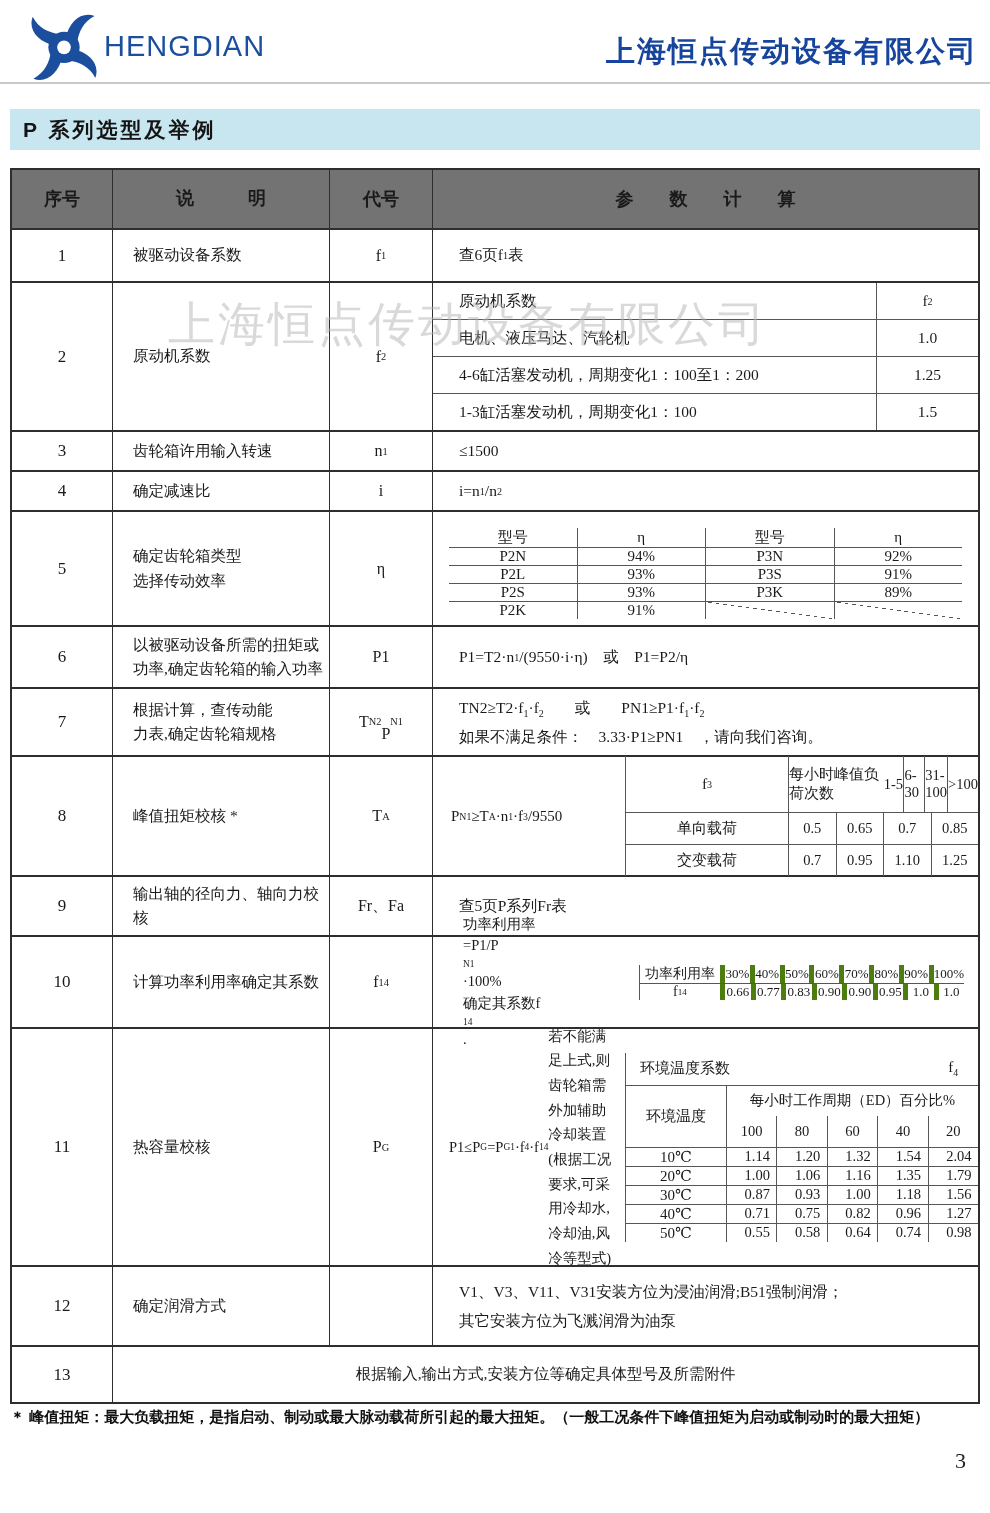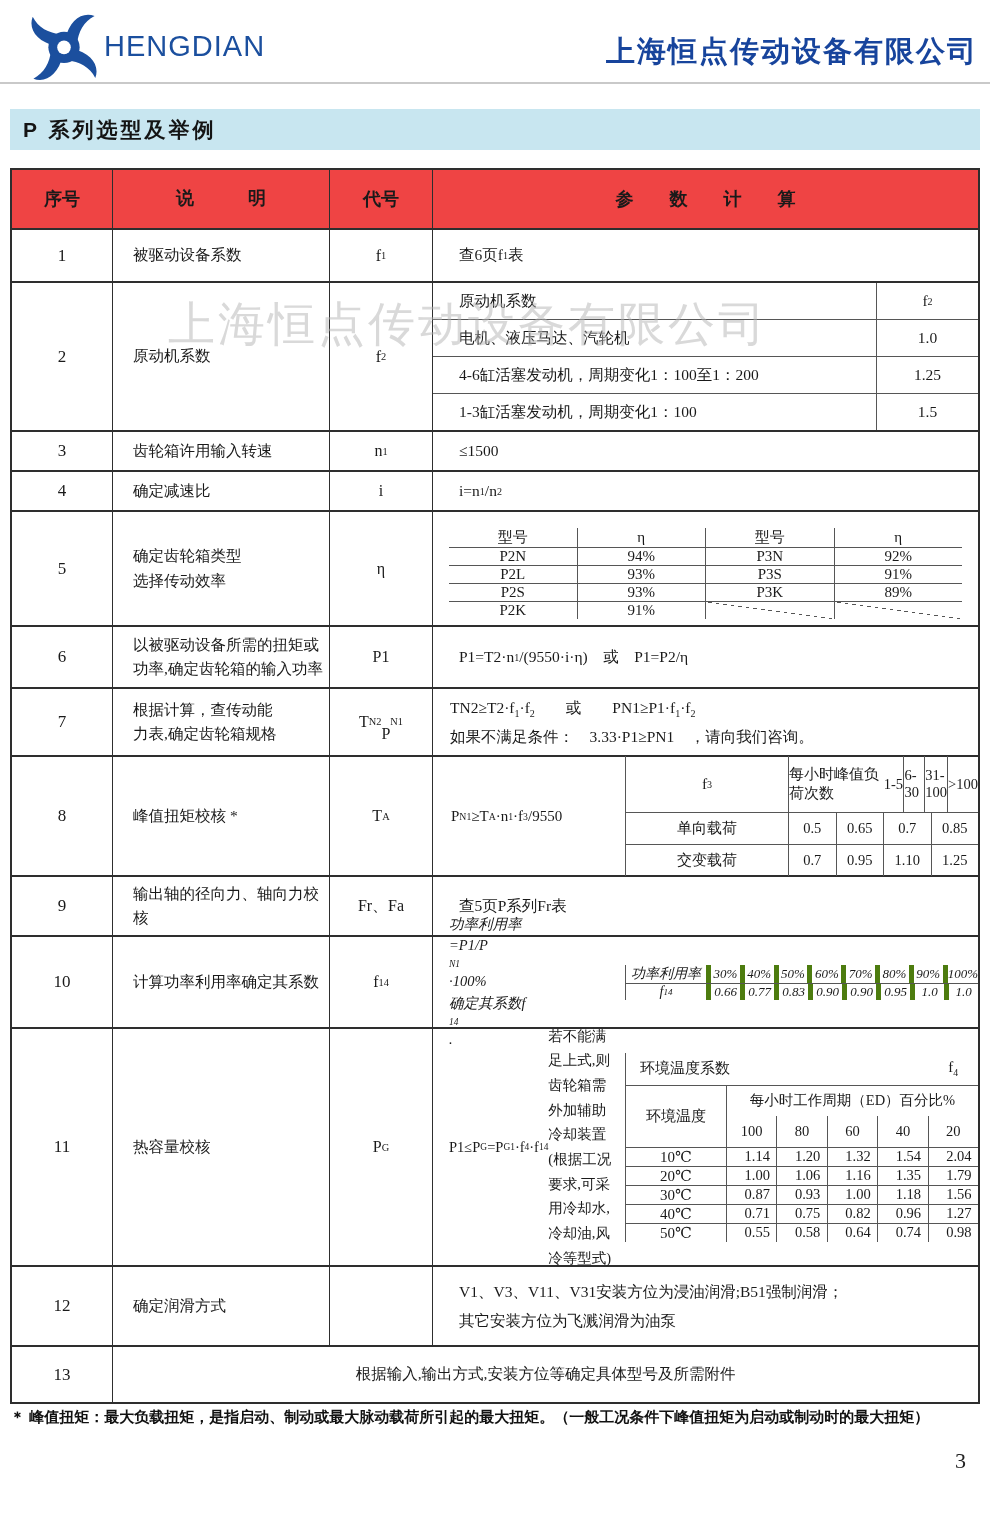--- a/index.html
+++ b/index.html
@@ -33,21 +33,21 @@
   .trow.first { border-top:none; }
   .c { display:flex; align-items:center; }
   .no   { width:100px; justify-content:center; font-size:17px; }
   .desc { width:217px; border-left:1px solid #2e2e2e; padding-left:20px; font-size:15.5px; line-height:1.55; }
   .code { width:103px; border-left:1px solid #2e2e2e; justify-content:center; font-size:16px; text-align:center; }
   .calc { flex:1; border-left:1px solid #2e2e2e; font-size:15.5px; }
   .calc.simple { padding-left:26px; }
   .preline { white-space:pre-line; }
   sub { font-size:0.65em; }
 
-  .thead { height:58px; background:#ef4444; }
+  .thead { height:58px; background:#737373; }
   .thead .c { font-family:"Liberation Sans","DejaVu Sans",sans-serif; font-size:18px; font-weight:bold; }
   .hr1 { height:53px; } .hr2 { height:149px; } .hr3 { height:40px; } .hr4 { height:40px; }
   .hr5 { height:115px; } .hr6 { height:62px; } .hr7 { height:68px; } .hr8 { height:120px; }
   .hr9 { height:60px; } .hr10 { height:92px; } .hr11 { height:238px; } .hr12 { height:80px; }
   .hr13 { height:57px; }
 
   .vstack { display:flex; flex-direction:column; width:100%; height:100%; }
   .bt { border-top:1px solid #565656; }
   .ctr { display:flex; align-items:center; justify-content:center; }
 
@@ -56,21 +56,21 @@
   .r2label { flex:1; display:flex; align-items:center; padding-left:26px; }
   .r2val { width:102px; display:flex; align-items:center; justify-content:center; border-left:1px solid #565656; }
 
   
   .r5row { flex:1; display:flex; }
   .r5cell { flex:1; display:flex; align-items:center; justify-content:center; font-size:15px; position:relative; }
   .r5row .r5cell + .r5cell { border-left:1px solid #565656; }
   .diag { background:linear-gradient(to top right, transparent 49.4%, #555 49.4%, #555 50.8%, transparent 50.8%); }
 
   
-  .r7calc { flex-direction:column; align-items:flex-start; justify-content:center; padding-left:17px; line-height:1.75; }
+  .r7calc { flex-direction:column; align-items:flex-start; justify-content:center; padding-left:26px; line-height:1.75; }
 
   
   .r8formula { width:192px; display:flex; align-items:center; padding-left:18px; font-size:15px; }
   .r8tbl { flex:1; border-left:1px solid #565656; display:flex; flex-direction:column; }
   .r8head { height:56px; display:flex; }
   .r8f3 { width:162px; font-size:15.5px; }
   .r8right { flex:1; border-left:1px solid #565656; display:flex; flex-direction:row; }
   .r8peak { flex:1; font-size:15px; }
   .r8ranges { flex:1; display:flex; }
   .r8ranges div { flex:1; display:flex; align-items:center; justify-content:center; font-size:14.5px; }
@@ -294,21 +294,21 @@
       <div class="c no">9</div>
       <div class="c desc">输出轴的径向力、轴向力校核</div>
       <div class="c code">Fr、Fa</div>
       <div class="c calc simple">查5页P系列Fr表</div>
     </div>
 
     <div class="trow hr10">
       <div class="c no">10</div>
       <div class="c desc">计算功率利用率确定其系数</div>
       <div class="c code">f<sub>14</sub></div>
-      <div class="c calc" style="padding:0;font-style:italic;">
+      <div class="c calc" style="padding:14px;">
         <div class="r10note">功率利用率<br>=P1/P<sub>N1</sub>·100%<br>确定其系数f<sub>14</sub>.</div>
         <div class="r10tbl">
           <div class="r10row">
             <div class="r10lbl">功率利用率</div>
             <div class="r10v">30%</div>
             <div class="r10v">40%</div>
             <div class="r10v">50%</div>
             <div class="r10v">60%</div>
             <div class="r10v">70%</div>
             <div class="r10v">80%</div>

